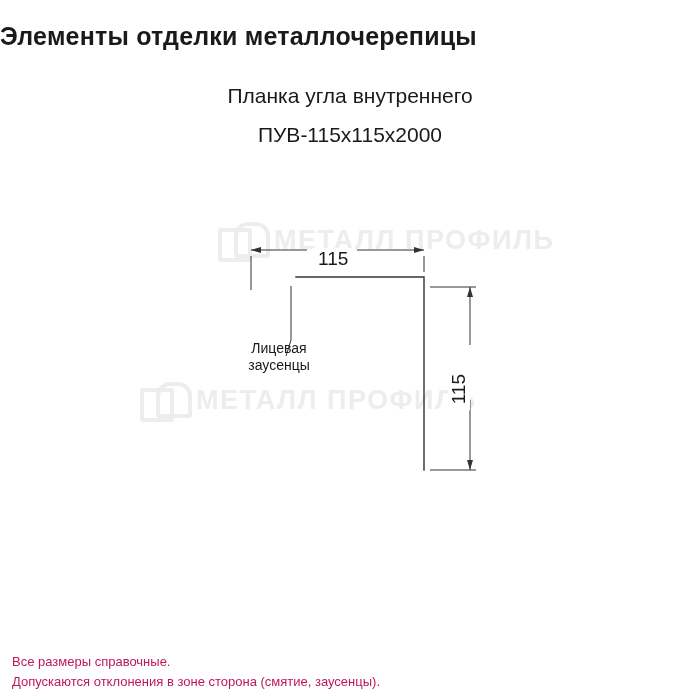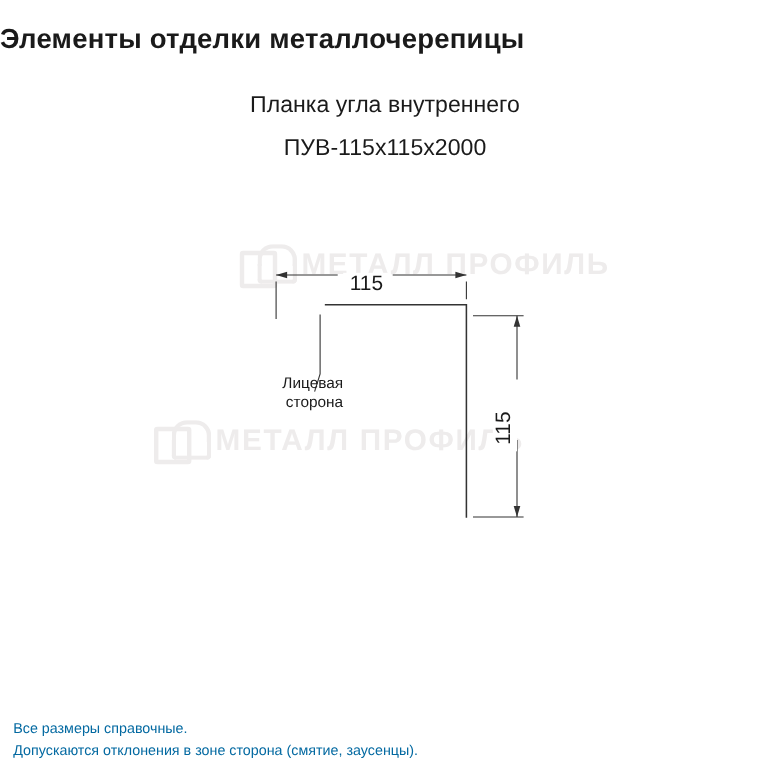--- a/index.html
+++ b/index.html
@@ -121,36 +121,36 @@
   #dim-right-label {
     top: 352px; left: 448px;
     writing-mode: vertical-rl;
     transform: rotate(180deg);
     padding: 6px 0;
   }
 
   .face-label {
     position: absolute;
     top: 340px;
-    left: 222px;
+    left: 234px;
     width: 90px;
-    text-align: right;
+    text-align: center;
     font-size: 14px;
     line-height: 17px;
     color: #1a1a1a;
   }
 
   
   .footer {
     position: absolute;
     left: 12px;
     bottom: 8px;
     font-size: 13px;
     line-height: 20px;
-    color: #0369a1;
+    color: #be185d;
   }
 </style>
 </head>
 <body>
 
 <div class="page">
 
   <div class="title">Элементы отделки металлочерепицы</div>
   <div class="subtitle">Планка угла внутреннего</div>
   <div class="code">ПУВ-115х115х2000</div>
@@ -205,21 +205,21 @@
     <g stroke="#333333" stroke-width="1" fill="none">
       <path d="M 291 286 L 291 340 L 286 356"></path>
     </g>
   </svg>
 
   <div class="dim-label" id="dim-top-label">115</div>
   <div class="dim-label" id="dim-right-label">115</div>
 
   <div class="face-label">
     <div>Лицевая</div>
-    <div>сторона</div>
+    <div>заусенцы</div>
   </div>
 
   <div class="footer">
     <div>Все размеры справочные.</div>
     <div>Допускаются отклонения в зоне сторона (смятие, заусенцы).</div>
   </div>
 
 </div>
 
 </body></html>

